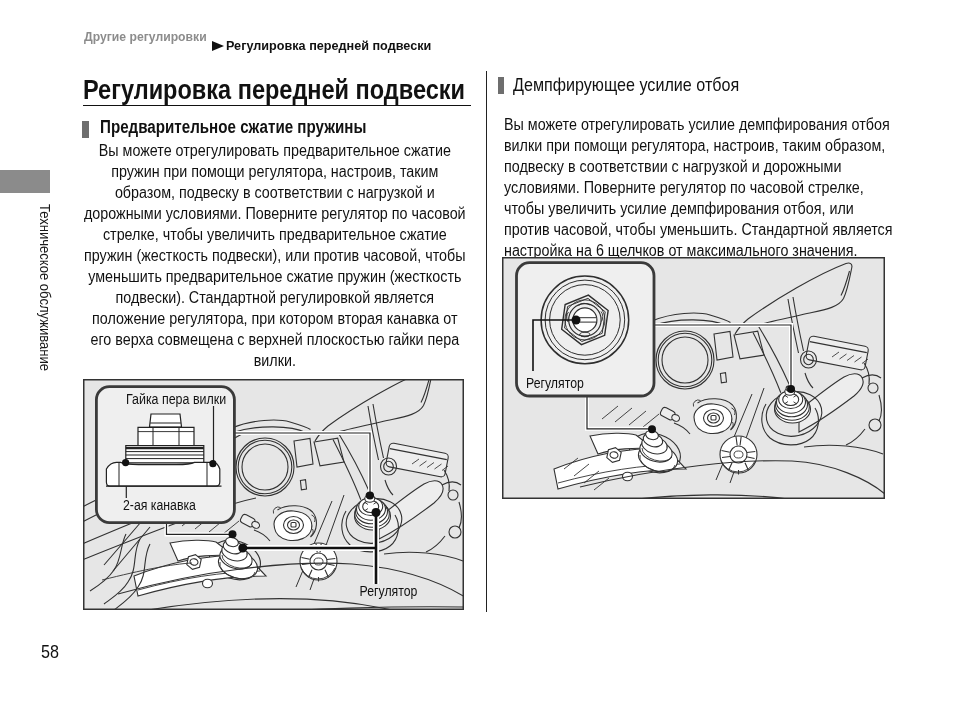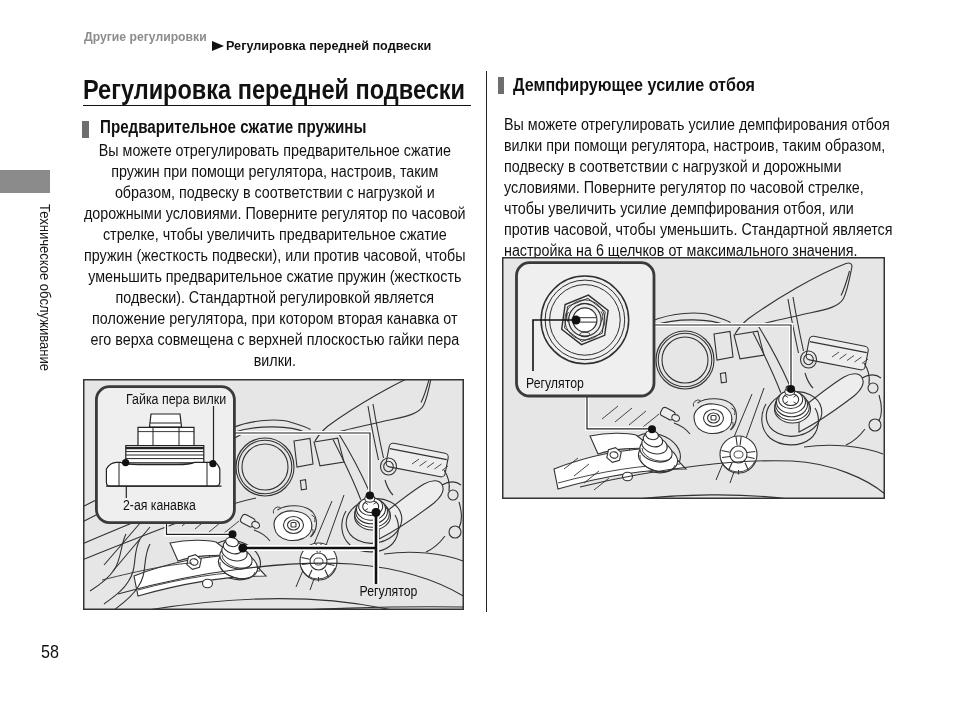--- a/index.html
+++ b/index.html
@@ -54,21 +54,21 @@
 подвески). Стандартной регулировкой является<br>
 положение регулятора, при котором вторая канавка от<br>
 его верха совмещена с верхней плоскостью гайки пера<br>
 вилки.</div>
 </div>
 
 <div class="abs" style="left:486px;top:71px;width:1px;height:541px;background:#222;"></div>
 
 <div class="abs" style="left:497.5px;top:77px;width:6px;height:17px;background:#6e6e6e;"></div>
 
-<div class="abs" style="left:512.5px;top:73.5px;font-size:19px;font-weight:bold;">
+<div class="abs" style="left:512.5px;top:73.5px;font-size:19px;font-weight:normal;">
   <span class="cx" style="transform:scaleX(0.849);">Демпфирующее усилие отбоя</span>
 </div>
 
 <div class="abs" style="left:504px;top:114px;font-size:16px;line-height:21px;">
   <div class="cx" style="transform:scaleX(0.895);">Вы можете отрегулировать усилие демпфирования отбоя<br>
 вилки при помощи регулятора, настроив, таким образом,<br>
 подвеску в соответствии с нагрузкой и дорожными<br>
 условиями. Поверните регулятор по часовой стрелке,<br>
 чтобы увеличить усилие демпфирования отбоя, или<br>
 против часовой, чтобы уменьшить. Стандартной является<br>

